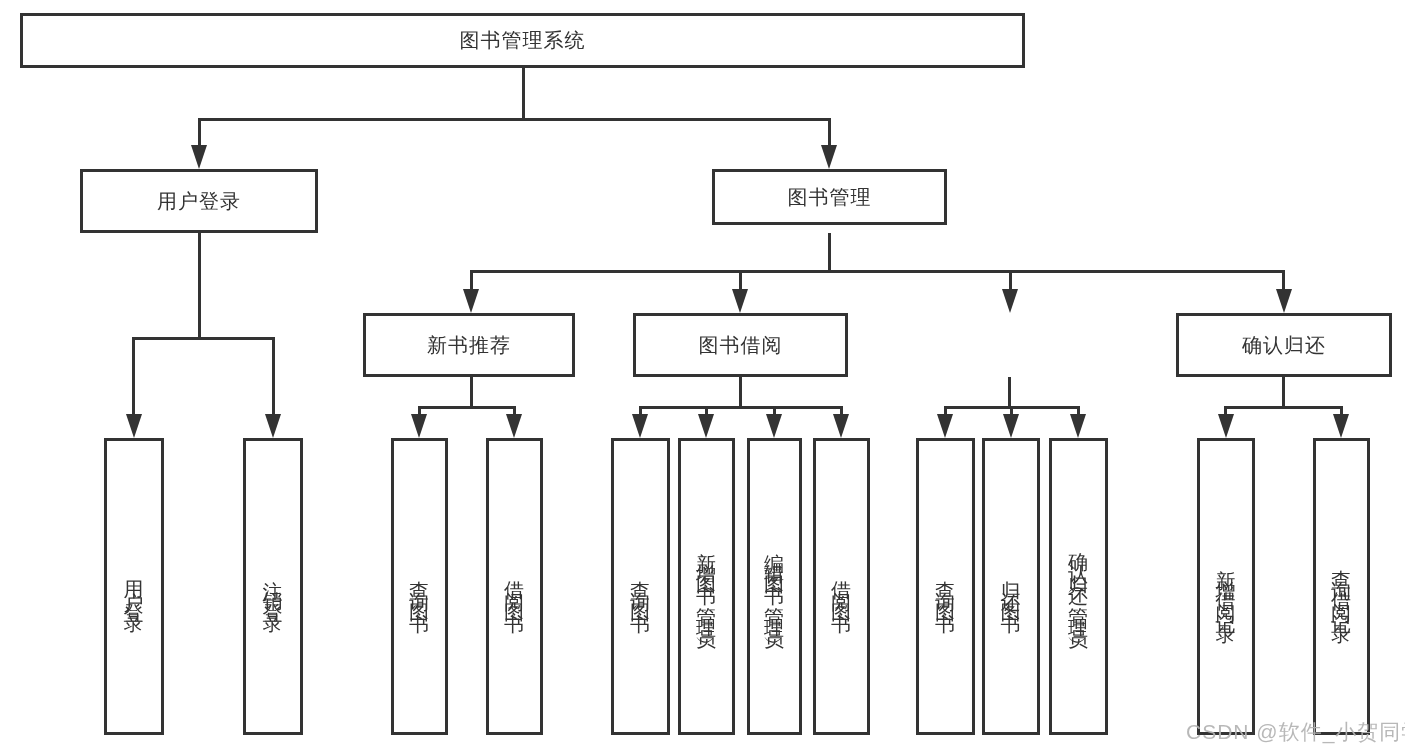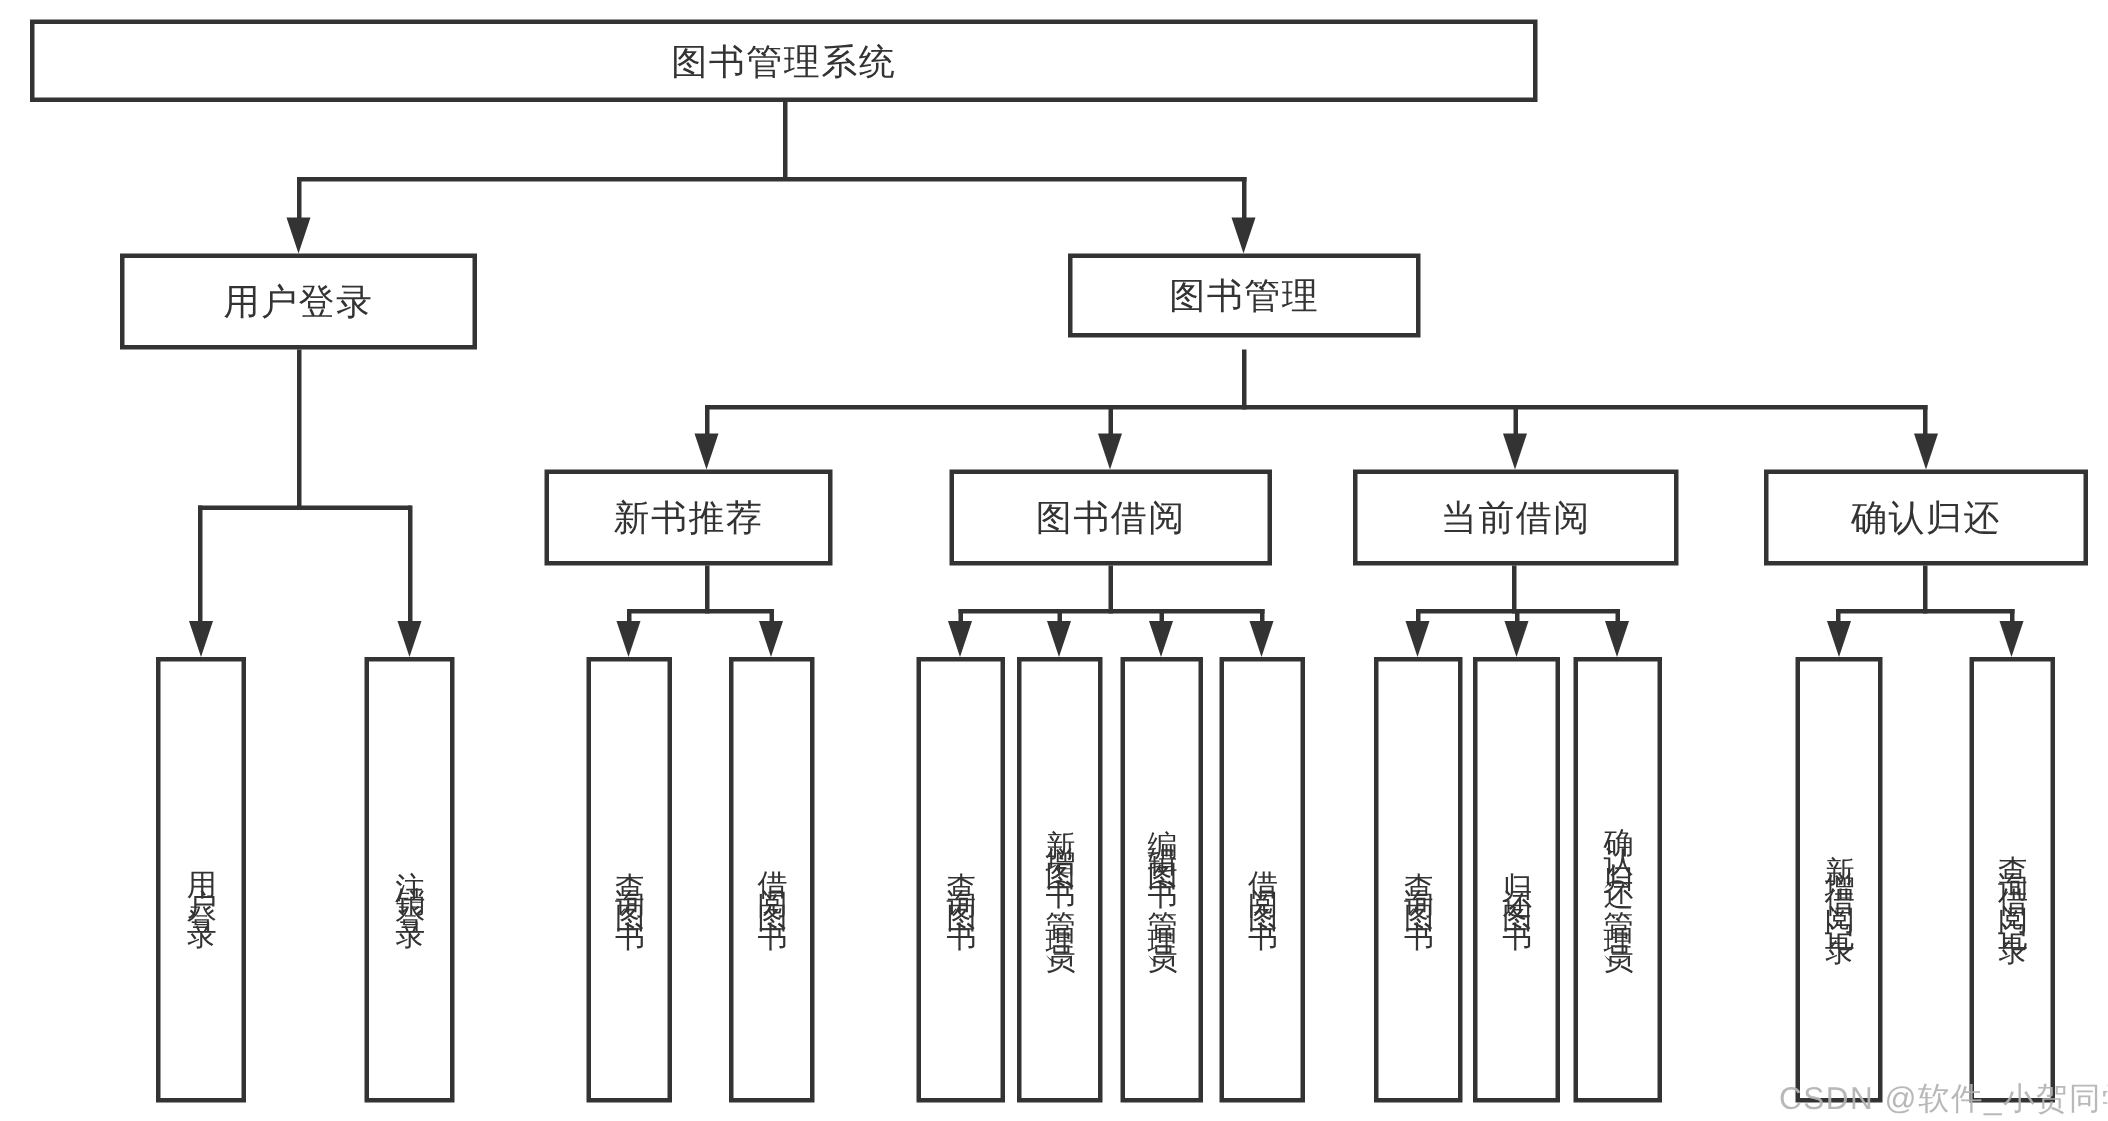--- a/index.html
+++ b/index.html
@@ -21,21 +21,21 @@
     position:absolute;
     border:3px solid var(--line);
     background:#ffffff;
     display:flex;
     align-items:center;
     justify-content:center;
   }
   .box.v{ top:438px; height:297px; }
   .hlabel{
     color:var(--text);
-    font-size:24px;
+    font-size:20px;
     letter-spacing:1px;
     white-space:nowrap;
   }
   .vlabel{
     color:var(--text);
     font-size:20px;
     writing-mode:vertical-lr;
     text-orientation:mixed;
     letter-spacing:11px;
     line-height:1.1;
@@ -93,28 +93,25 @@
   <div class="hl" style="left:470px;  top:270px; width:815px;"></div>
   <div class="vl" style="left:470px;  top:270px; height:22px;"></div>
   <div class="ah" style="left:463px;  top:289px;"></div>
   <div class="vl" style="left:739px;  top:270px; height:22px;"></div>
   <div class="ah" style="left:732px;  top:289px;"></div>
   <div class="vl" style="left:1009px; top:270px; height:22px;"></div>
   <div class="ah" style="left:1002px; top:289px;"></div>
   <div class="vl" style="left:1282px; top:270px; height:22px;"></div>
   <div class="ah" style="left:1276px; top:289px;"></div>
 
-  <div class="box h" style="left:363px; top:313px; width:192px; height:64px;">
+  <div class="box h" style="left:363px; top:313px; width:212px; height:64px;">
     <span class="hlabel">新书推荐</span>
   </div>
   <div class="box h" style="left:633px; top:313px; width:215px; height:64px;">
     <span class="hlabel">图书借阅</span>
-  </div>
-  <div class="box h" style="left:902px; top:313px; width:217px; height:64px;">
-    <span class="hlabel">当前借阅</span>
   </div>
   <div class="box h" style="left:1176px; top:313px; width:216px; height:64px;">
     <span class="hlabel">确认归还</span>
   </div>
 
   <div class="vl" style="left:470px; top:377px; height:32px;"></div>
   <div class="hl" style="left:418px; top:406px; width:98px;"></div>
   <div class="vl" style="left:418px; top:406px; height:11px;"></div>
   <div class="ah" style="left:411px; top:414px;"></div>
   <div class="vl" style="left:513px; top:406px; height:11px;"></div>

